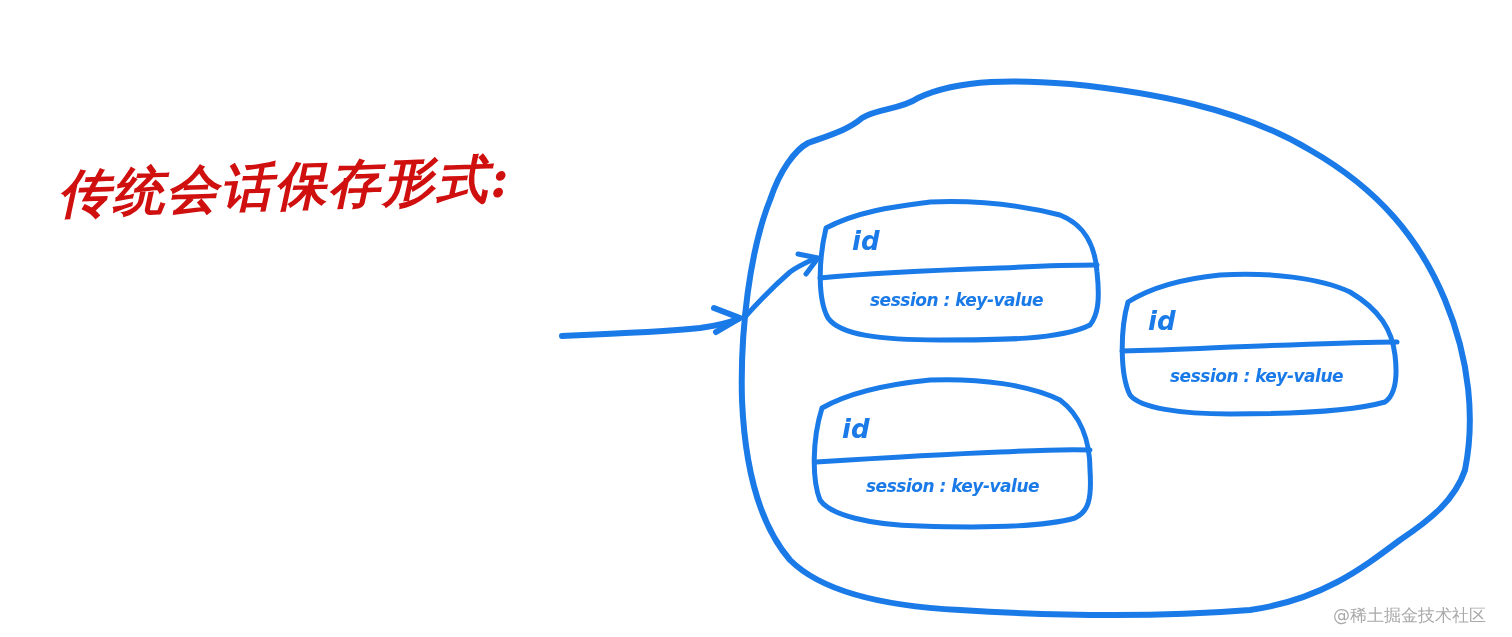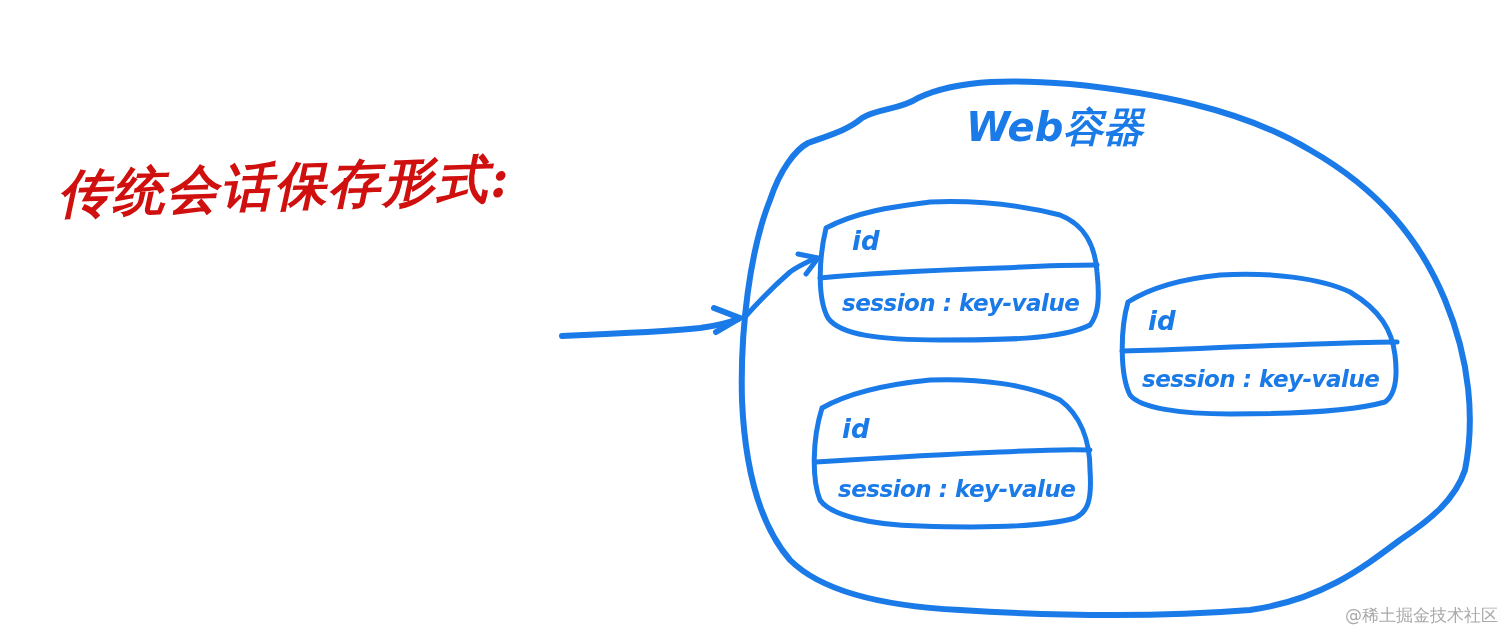--- a/index.html
+++ b/index.html
@@ -6,22 +6,22 @@
   body { width: 1512px; height: 637px; position: relative; overflow: hidden; }
   .canvas { position: absolute; left: 0; top: 0; width: 1512px; height: 637px; }
   .stroke-blue { fill: none; stroke: #1a7ae8; stroke-width: 6; stroke-linecap: round; stroke-linejoin: round; }
   .stroke-blue-thin { fill: none; stroke: #1a7ae8; stroke-width: 5; stroke-linecap: round; stroke-linejoin: round; }
   .txt { position: absolute; white-space: nowrap; }
   .title-red { color: #d00f0f; font-family: "DejaVu Serif", serif; font-size: 52px; font-style: italic; font-weight: bold; letter-spacing: 2px; left: 58px; top: 160px; transform: rotate(-2deg); transform-origin: left center; }
   .blue-hand { color: #1a7ae8; font-family: "DejaVu Sans", sans-serif; font-weight: bold; font-style: italic; }
   .cookie { left: 162px; top: 310px; font-size: 40px; letter-spacing: 1px; }
   .container-title { left: 966px; top: 100px; font-size: 40px; }
   .id-label { font-size: 26px; }
-  .session-label { font-size: 23px; letter-spacing: -0.5px; }
-  .watermark { right: 14px; bottom: 10px; color: #a9a9a9; font-family: "DejaVu Sans", sans-serif; font-size: 17px; }
+  .session-label { font-size: 17px; letter-spacing: -0.5px; margin-left: 28px; }
+  .watermark { right: 26px; bottom: 10px; color: #a9a9a9; font-family: "DejaVu Sans", sans-serif; font-size: 17px; }
 </style>
 </head>
 <body>
 
 <div class="canvas">
   <svg width="1512" height="637" viewBox="0 0 1512 637">
 
     <path class="stroke-blue" d="M808,143 C830,135 848,130 862,118 C878,108 900,110 918,98 C960,78 1020,80 1070,84 C1150,92 1240,108 1310,150
          C1380,190 1420,240 1445,300 C1470,360 1475,420 1465,470 C1455,500 1430,520 1400,540
          C1360,570 1320,600 1250,610 C1150,618 1040,615 960,610 C880,606 820,590 790,560
@@ -45,21 +45,20 @@
 
     <path class="stroke-blue-thin" d="M1128,302 C1155,285 1190,278 1220,275 C1270,272 1320,278 1350,292 C1380,310 1392,330 1395,355
          C1398,380 1395,395 1385,402 C1350,412 1290,414 1230,414 C1180,414 1140,408 1130,395
          C1120,375 1120,330 1128,302 Z"></path>
     <path class="stroke-blue-thin" d="M1122,351 C1180,350 1240,346 1290,345 C1340,343 1370,342 1397,342"></path>
   </svg>
 
   <div class="txt title-red">传统会话保存形式:</div>
 
 
-  <div class="txt blue-hand container-title">Web容器</div>
 
   
   <div class="txt blue-hand id-label" style="left:852px; top:226px;">id</div>
   <div class="txt blue-hand session-label" style="left:842px; top:290px;">session : key-value</div>
 
   
   <div class="txt blue-hand id-label" style="left:842px; top:414px;">id</div>
   <div class="txt blue-hand session-label" style="left:838px; top:476px;">session : key-value</div>
 
   

